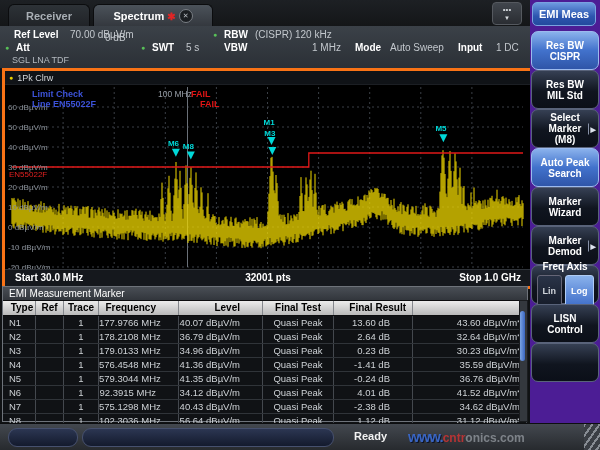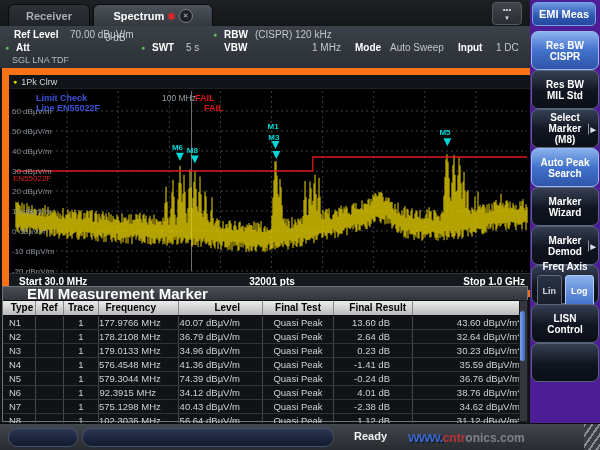--- a/index.html
+++ b/index.html
@@ -14,40 +14,40 @@
   .closeIc{width:12px;height:12px;border-radius:50%;background:#1b1e22;border:1px solid #7a7f85;color:#b8bdc3;font-size:7px;line-height:11px;text-align:center;font-weight:normal}
   #menuBtn{position:absolute;right:8px;top:2px;width:30px;height:23px;background:linear-gradient(#41464d,#2a2d32);border:1px solid #55595f;border-radius:4px;color:#d8dce0;font-size:8px;line-height:8px;text-align:center;padding-top:3px;box-sizing:border-box}
   #menuBtn .arr{font-size:6px}
   
   #header{position:absolute;left:0;top:26px;width:530px;height:42px;background:linear-gradient(#3b4148,#2b3036);font-size:10px;border-bottom:1px solid #14161a}
   #header .lb{position:absolute;font-weight:bold;color:#fff;white-space:nowrap}
   #header .vl{position:absolute;color:#c3c8cd;white-space:nowrap}
   #header .dot{position:absolute;color:#58c058;font-size:7px}
   #header .r3{position:absolute;color:#b3b9bf;font-size:9px}
   
-  #chartWin{position:absolute;left:2px;top:68px;width:526px;height:215px;border:7px solid #f97316;background:#000;box-sizing:content-box}
+  #chartWin{position:absolute;left:2px;top:68px;width:526px;height:215px;border:3px solid #f97316;background:#000;box-sizing:content-box}
   #traceRow{height:13px;background:#101317;display:flex;align-items:center;font-size:9px;color:#d0d4d8;padding-left:4px;gap:4px;border-bottom:1px solid #1c1f24}
   #traceRow .tdot{color:#e8d000;font-size:7px}
   #plot{position:relative;height:184px;background:#000}
   #plot svg{position:absolute;left:0;top:0}
   #plot svg text{font-family:"Liberation Sans",sans-serif}
   .grid{stroke:#3a3f46;stroke-dasharray:2,3;stroke-width:1}
   .grid100{stroke:#6a7078;stroke-width:1}
   .ylab{fill:#8a9199;font-size:8px}
   .xcl{fill:#989fa8;font-size:8.5px}
   .lc{fill:#3c52d8;font-size:9px;font-weight:bold}
   .failT{fill:#e01515;font-size:9px;font-weight:bold}
   .limlab{fill:#e02020;font-size:8px}
   .mklab{fill:#00d8d8;font-size:8px;font-weight:bold}
   #xbar{height:16px;background:#15181d;border-top:1px solid #30343a;position:relative;color:#fff;font-weight:bold;font-size:10px}
   #xbar span{position:absolute;top:2px}
   #xbStart{left:10px} #xbPts{left:0;right:0;text-align:center} #xbStop{right:10px}
   
   #tableWin{position:absolute;left:2px;top:286px;width:526px;height:136px;border:1px solid #6e737a;background:#101215;box-sizing:border-box}
-  #tableTitle{height:13px;background:linear-gradient(#494e55,#32363c);color:#fff;font-weight:bold;font-size:15px;padding-left:24px;line-height:13px;border-bottom:1px solid #0c0d0f}
+  #tableTitle{height:13px;background:linear-gradient(#494e55,#32363c);color:#fff;font-weight:normal;font-size:10px;padding-left:6px;line-height:13px;border-bottom:1px solid #0c0d0f}
   .trow{display:grid;grid-template-columns:33px 28px 35px 80px 84px 71px 79px 114px}
   .thead{height:14px;background:linear-gradient(#ececec,#b9b9b9);border-bottom:1px solid #0c0d0f}
   .thead .cell{color:#000;font-weight:bold;font-size:10px;line-height:14px;text-align:center;border-right:1px solid #84878c}
   .tbody{height:13px;border-bottom:1px solid #303439}
   .tbody .cell{color:#ced2d6;font-size:9.5px;line-height:13px;border-right:1px solid #44484e;white-space:nowrap;overflow:hidden}
   .cell.c0{padding-left:6px}
   .cell.c1,.cell.c2,.cell.c5{text-align:center}
   .cell.c3,.cell.c4,.cell.c6{text-align:right;padding-right:22px}
   .cell.c7{text-align:right;padding-right:6px}
   .res-fail{color:#e61717}
@@ -232,34 +232,34 @@
           <div class="cell c4">41.36 dBµV/m</div>
           <div class="cell c5">Quasi Peak</div>
           <div class="cell c6">-1.41 dB</div>
           <div class="cell c7 res-pass"><span>35.59 dBµV/m</span></div>
         </div>
         <div class="trow tbody">
           <div class="cell c0">N5</div>
           <div class="cell c1"></div>
           <div class="cell c2">1</div>
           <div class="cell c3">579.3044 MHz</div>
-          <div class="cell c4">74.39 dBµV/m</div>
+          <div class="cell c4">41.35 dBµV/m</div>
           <div class="cell c5">Quasi Peak</div>
           <div class="cell c6">-0.24 dB</div>
           <div class="cell c7 res-pass"><span>36.76 dBµV/m</span></div>
         </div>
         <div class="trow tbody">
           <div class="cell c0">N6</div>
           <div class="cell c1"></div>
           <div class="cell c2">1</div>
           <div class="cell c3">92.3915 MHz</div>
           <div class="cell c4">34.12 dBµV/m</div>
           <div class="cell c5">Quasi Peak</div>
           <div class="cell c6">4.01 dB</div>
-          <div class="cell c7 res-fail"><span>38.76 dBµV/m</span><span class="res-star">*</span></div>
+          <div class="cell c7 res-fail"><span>41.52 dBµV/m</span><span class="res-star">*</span></div>
         </div>
         <div class="trow tbody">
           <div class="cell c0">N7</div>
           <div class="cell c1"></div>
           <div class="cell c2">1</div>
           <div class="cell c3">575.1298 MHz</div>
           <div class="cell c4">40.43 dBµV/m</div>
           <div class="cell c5">Quasi Peak</div>
           <div class="cell c6">-2.38 dB</div>
           <div class="cell c7 res-pass"><span>34.62 dBµV/m</span></div>

